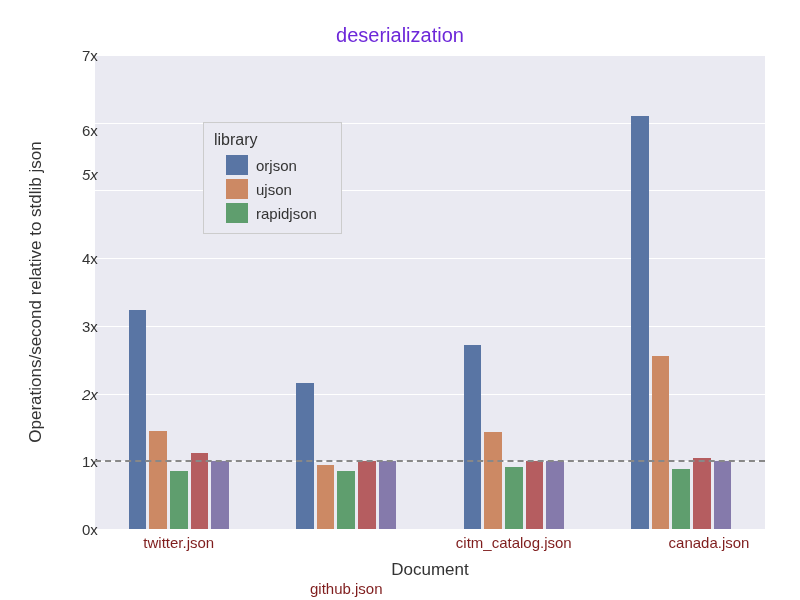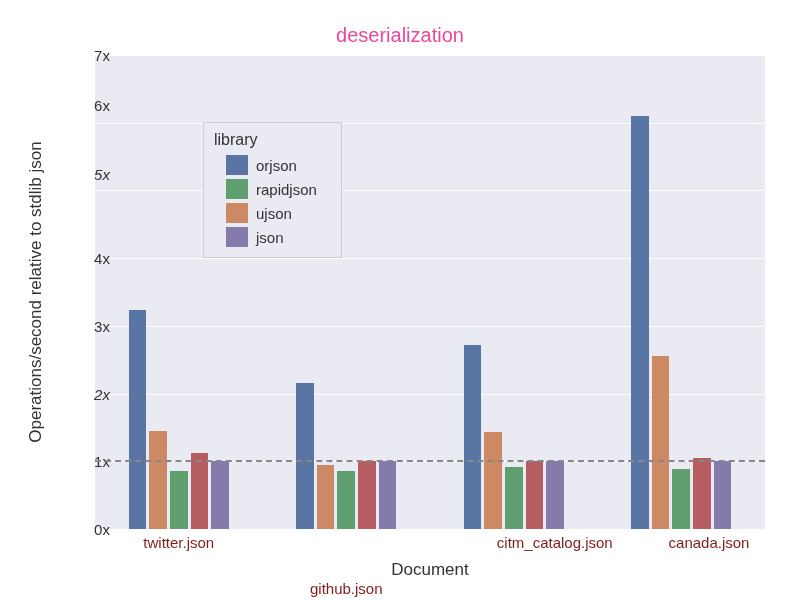--- a/index.html
+++ b/index.html
@@ -19,21 +19,21 @@
     width: 800px;
     height: 600px;
   }
   .title {
     position: absolute;
     top: 24px;
     left: 0;
     width: 100%;
     text-align: center;
     font-size: 20px;
-    color: #ec4899;
+    color: #6d28d9;
   }
   .plot-area {
     position: absolute;
     left: 95px;
     top: 55px;
     width: 670px;
     height: 474px;
     background: #eaeaf2;
   }
   .gridline {
@@ -47,21 +47,21 @@
     position: absolute;
     left: 0;
     width: 100%;
     border-top: 2.5px dashed #888888;
     z-index: 5;
   }
   .ytick-label {
     position: absolute;
     right: 678px;
     width: 40px;
-    text-align: center;
+    text-align: left;
     font-size: 15px;
     color: #333;
     transform: translateY(-50%);
   }
   .xtick-label {
     position: absolute;
     top: 534px;
     font-size: 15px;
     color: #7f1d1d;
     text-align: center;
@@ -174,46 +174,42 @@
       </div>
     <div class="baseline" id="baseline" style="top: 405.286px;"></div>
     <div class="legend">
       <div class="legend-title">library</div>
       <div id="legend-rows">
           <div class="legend-row">
             <div class="legend-swatch" style="background: rgb(89, 117, 164);"></div>
             <div>orjson</div>
           </div>
           <div class="legend-row">
-            <div class="legend-swatch" style="background: rgb(95, 158, 110);"></div>
-            <div>rapidjson</div>
-          </div>
-          <div class="legend-row">
             <div class="legend-swatch" style="background: rgb(204, 137, 100);"></div>
             <div>ujson</div>
           </div>
           <div class="legend-row">
-            <div class="legend-swatch" style="background: rgb(133, 122, 171);"></div>
-            <div>json</div>
+            <div class="legend-swatch" style="background: rgb(95, 158, 110);"></div>
+            <div>rapidjson</div>
           </div>
         </div>
     </div>
   </div>
 
   <div id="yticks">
       <div class="ytick-label" style="top: 529px;">0x</div>
       <div class="ytick-label" style="top: 461.286px;">1x</div>
       <div class="ytick-label" style="top: 393.571px; font-style: italic;">2x</div>
       <div class="ytick-label" style="top: 325.857px;">3x</div>
       <div class="ytick-label" style="top: 258.143px;">4x</div>
       <div class="ytick-label" style="top: 174px; font-style: italic;">5x</div>
-      <div class="ytick-label" style="top: 105px;">6x</div>
+      <div class="ytick-label" style="top: 130px;">6x</div>
       <div class="ytick-label" style="top: 55px;">7x</div>
     </div>
   <div id="xticks">
       <div class="xtick-label" style="left: 178.75px;">twitter.json</div>
       <div class="xtick-label" style="left: 346.25px; margin-top: 46px;">github.json</div>
-      <div class="xtick-label" style="left: 513.75px; margin-left: 41px;">citm_catalog.json</div>
+      <div class="xtick-label" style="left: 513.75px;">citm_catalog.json</div>
       <div class="xtick-label" style="left: 709px;">canada.json</div>
     </div>
 
   <div class="xlabel">Document</div>
 </div>
 
 </body></html>

